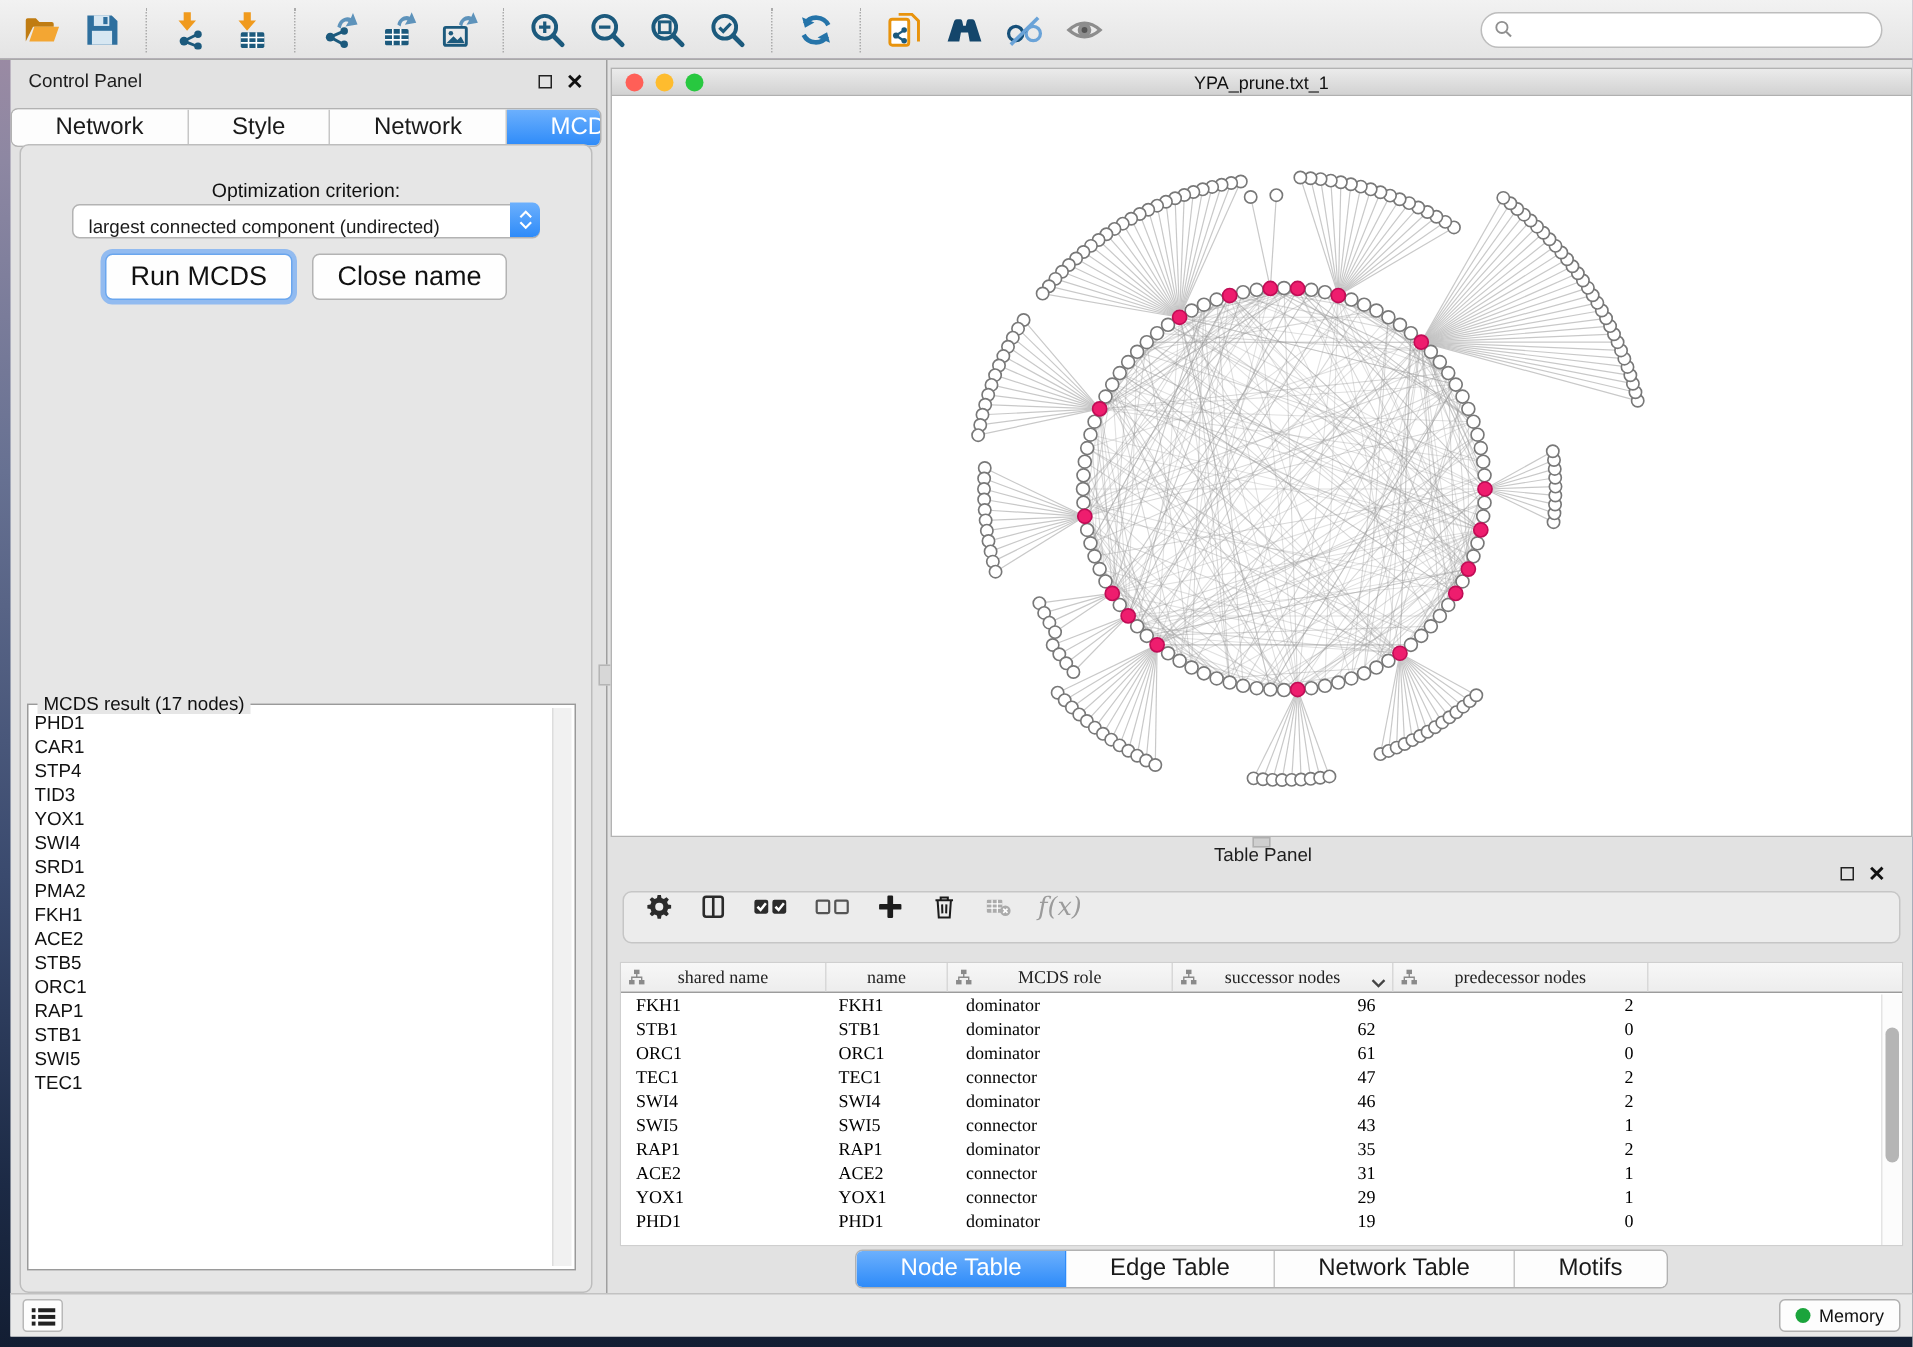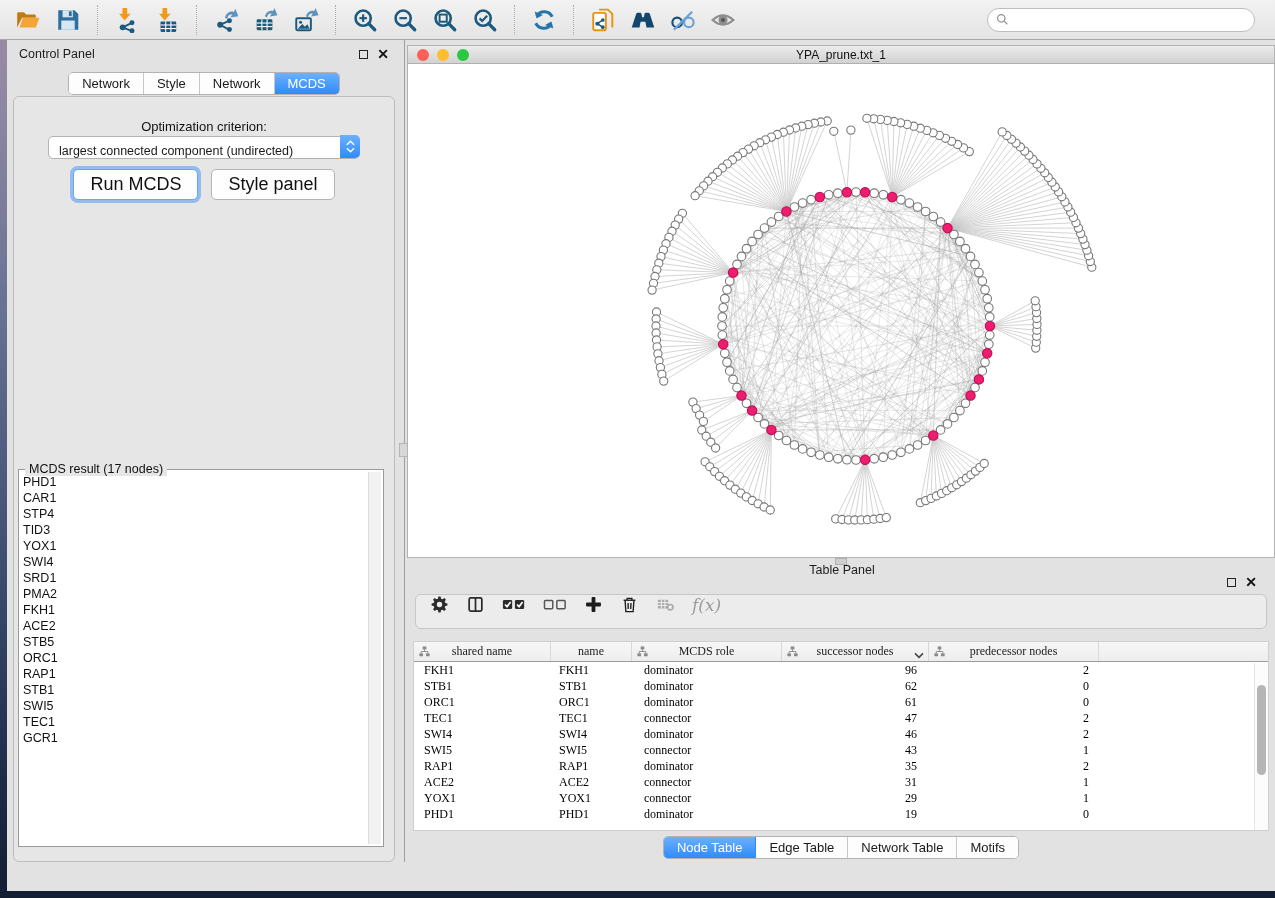--- a/index.html
+++ b/index.html
@@ -30,21 +30,21 @@
   .main { position:absolute; left:7px; top:40px; right:0; bottom:7px; background:#e2e2e2; }
   
   .control-panel { position:absolute; left:0; top:0; width:394px; height:822px; }
   .panel-titlebar { height:28px; display:flex; align-items:center; padding:0 12px; }
   .panel-title { font-size:12.5px; color:#1d1d1d; }
   .panel-controls { margin-left:auto; display:flex; align-items:center; gap:9px; }
   .float-btn { width:9px; height:9px; border:1.5px solid #222; display:inline-block; }
   .close-btn { font-size:14px; font-weight:bold; color:#111; line-height:10px; cursor:default; }
   .tabs-row { display:flex; justify-content:center; margin-top:4px; }
   .seg { display:inline-flex; border:1px solid #b2b2b2; border-radius:5px; overflow:hidden; background:#fff; }
-  .seg .tab { padding:3px 13px; font-size:13px; color:#1a1a1a; border-right:1px solid #c7c7c7; background:#fdfdfd; }
+  .seg .tab { padding:3px 29px; font-size:16px; color:#1a1a1a; border-right:1px solid #c7c7c7; background:#fdfdfd; }
   .seg .tab:last-child { border-right:none; }
   .seg .tab.active { background:linear-gradient(180deg,#6cb0fd,#2e8bf9); color:#fff; border-right-color:#2e8bf9; }
   .cp-content {
     position:absolute; left:6px; right:6px; top:56px; bottom:0;
     background:#e6e6e6; border:1px solid #bdbdbd; border-radius:6px;
   }
   .opt-label { text-align:center; margin-top:22px; font-size:13px; color:#111; }
   .dropdown {
     position:absolute; left:34px; right:34px; top:39px; height:23px;
     background:#fff; border:1px solid #b3b3b3; border-radius:5px;
@@ -310,42 +310,41 @@
           <svg viewBox="0 0 10 6">
               <path d="M1 5 L5 1 L9 5" fill="none" stroke="#fff" stroke-width="1.6"></path>
             </svg>
           <svg viewBox="0 0 10 6">
               <path d="M1 1 L5 5 L9 1" fill="none" stroke="#fff" stroke-width="1.6"></path>
             </svg>
         </span>
       </div>
       <div class="btn-row">
         <button class="push-btn focused">Run MCDS</button>
-        <button class="push-btn">Style panel</button>
+        <button class="push-btn">Close name</button>
       </div>
       <div class="result-group">
         <span class="result-legend">MCDS result (17 nodes)</span>
         <ul class="result-list" id="mcds-list">
             <li>PHD1</li>
             <li>CAR1</li>
             <li>STP4</li>
             <li>TID3</li>
             <li>YOX1</li>
             <li>SWI4</li>
             <li>SRD1</li>
             <li>PMA2</li>
             <li>FKH1</li>
             <li>ACE2</li>
             <li>STB5</li>
             <li>ORC1</li>
             <li>RAP1</li>
             <li>STB1</li>
             <li>SWI5</li>
             <li>TEC1</li>
-            <li>GCR1</li>
           </ul>
         <div class="result-scroll"></div>
       </div>
     </div>
   </div>
 
   <div class="v-divider">
     <div class="line"></div>
     <div class="v-grip"></div>
   </div>
@@ -1281,13 +1280,31 @@
         <span class="seg" id="tp-tabs-seg">
             <span class="tab active">Node Table</span>
             <span class="tab">Edge Table</span>
             <span class="tab">Network Table</span>
             <span class="tab">Motifs</span>
           </span>
       </div>
     </div>
   </div>
 
+  <div class="statusbar">
+    <div class="status-btn">
+      <svg viewBox="0 0 18 14" width="16" height="13">
+        <g fill="#222">
+            <rect x="0" y="1" width="3" height="3"></rect>
+            <rect x="5" y="1" width="13" height="3"></rect>
+            <rect x="0" y="6" width="3" height="3"></rect>
+            <rect x="5" y="6" width="13" height="3"></rect>
+            <rect x="0" y="11" width="3" height="3"></rect>
+            <rect x="5" y="11" width="13" height="3"></rect>
+          </g>
+      </svg>
+    </div>
+    <div class="memory-btn">
+      <span class="mem-dot"></span>
+      <span>Memory</span>
+    </div>
+  </div>
 </div>
 
 </body></html>

